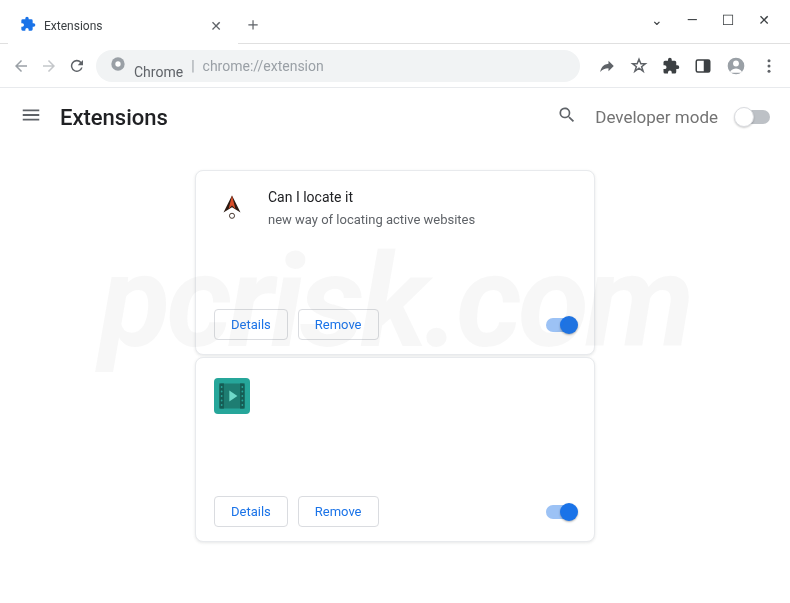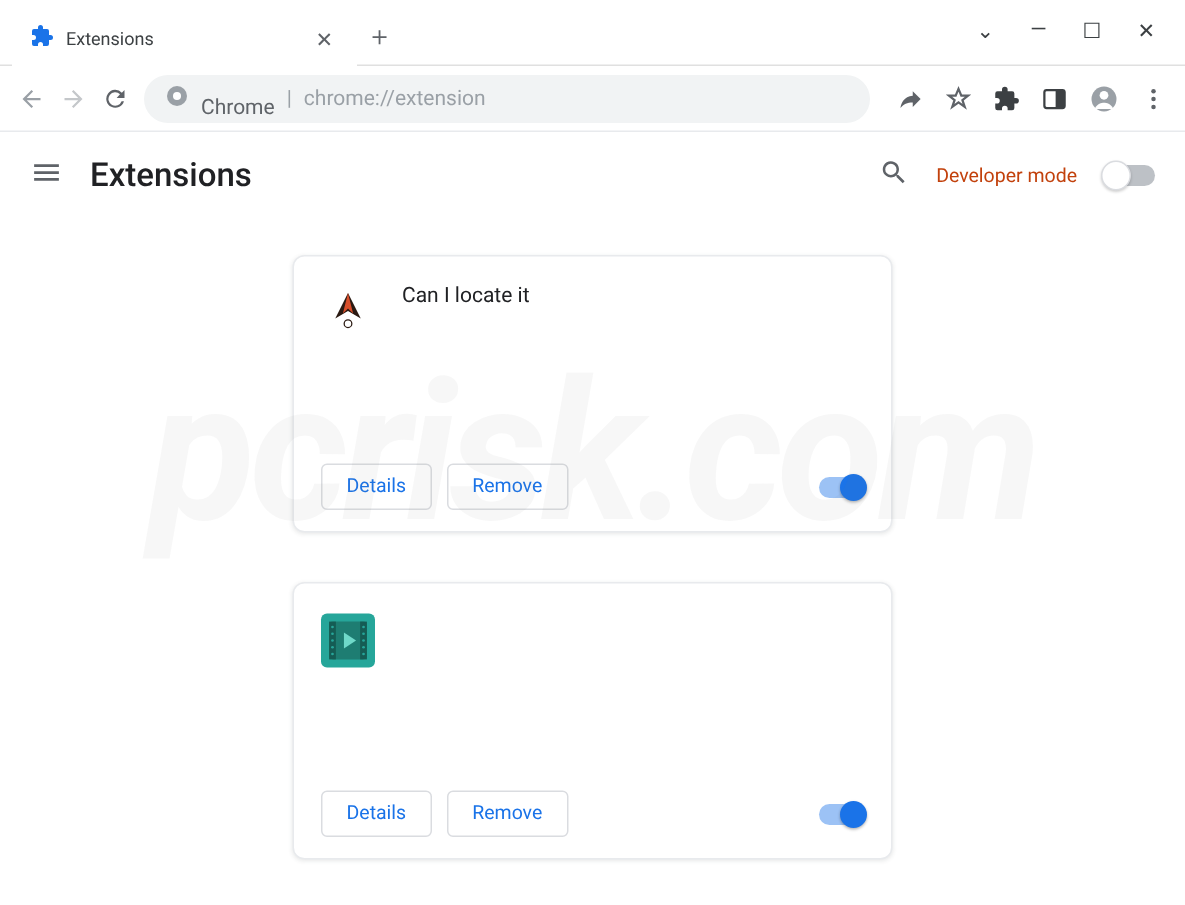--- a/index.html
+++ b/index.html
@@ -69,29 +69,29 @@
     
     .page-header {
       display: flex;
       align-items: center;
       padding: 16px 20px 12px 20px;
       gap: 18px;
     }
     .hamburger { cursor:pointer; color:#5f6368; }
     .page-title { font-size: 22px; font-weight: 500; color:#202124; }
     .header-right { margin-left:auto; display:flex; align-items:center; gap:18px; color:#5f6368;}
-    .dev-label { font-size:13px; color:#c2410c; }
+    .dev-label { font-size:17px; color:#737373; }
     .toggle-off { width:34px; height:14px; background:#bdc1c6; border-radius:10px; position:relative; cursor:pointer; }
     .toggle-off::after { content:""; position:absolute; width:18px; height:18px; background:#fff; border:1px solid #dadce0; border-radius:50%; top:-3px; left:-2px; box-shadow:0 1px 2px rgba(0,0,0,0.2);}
     
     .content {
       display:flex;
       flex-direction:column;
       align-items:center;
-      gap:33px;
+      gap:2px;
       padding-top:28px;
     }
     .card {
       width: 400px;
       background:#fff;
       border:1px solid #e8eaed;
       border-radius:8px;
       box-shadow: 0 1px 3px rgba(60,64,67,0.12);
       padding: 18px 18px 14px 18px;
     }
@@ -239,20 +239,21 @@
     <div class="card-top">
       <div class="ext-icon ext-icon-1">
         <svg width="34" height="34" viewBox="0 0 40 40">
           <path d="M20 4 L30 24 L20 18 L10 24 Z" fill="#2b1a12"></path>
           <path d="M20 4 L24 20 L20 16 L16 20 Z" fill="#d94e2a"></path>
           <circle cx="20" cy="28" r="3" fill="none" stroke="#2b1a12" stroke-width="1"></circle>
         </svg>
       </div>
       <div class="ext-text">
         <div class="ext-name">Can I locate it</div>
+        <div class="ext-desc">new way of locating active websites</div>
       </div>
     </div>
     <div class="card-bottom">
       <button class="btn">Details</button>
       <button class="btn">Remove</button>
       <div class="toggle-on"></div>
     </div>
   </div>
 
   <div class="card">

